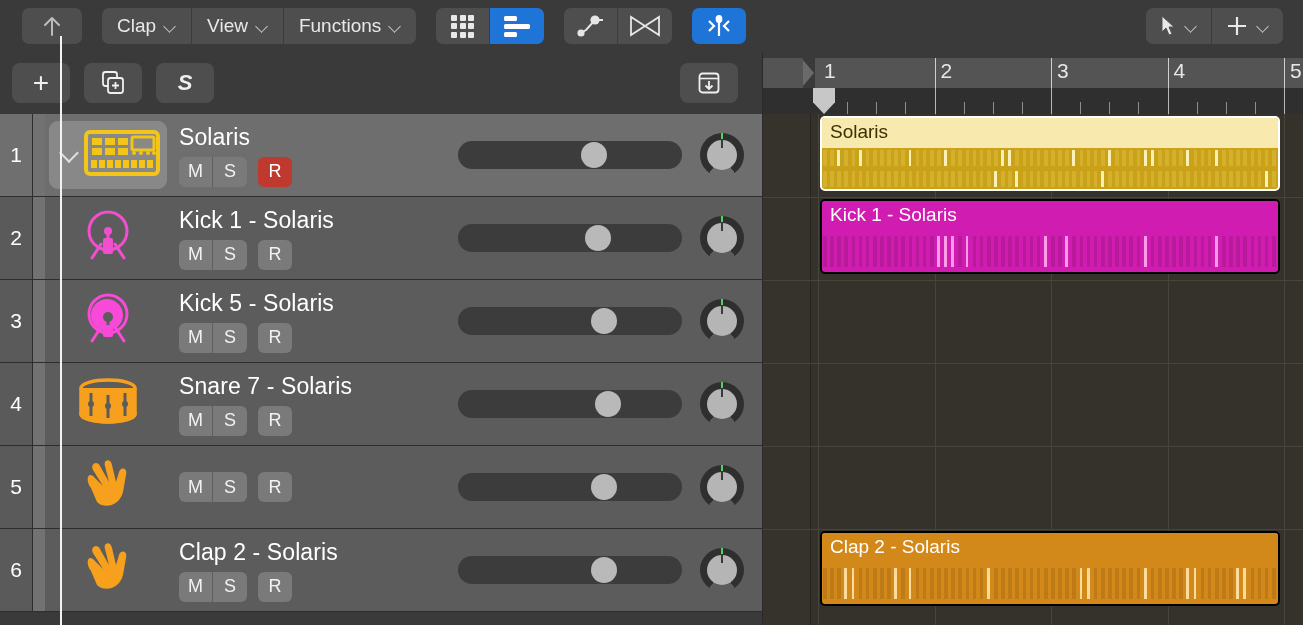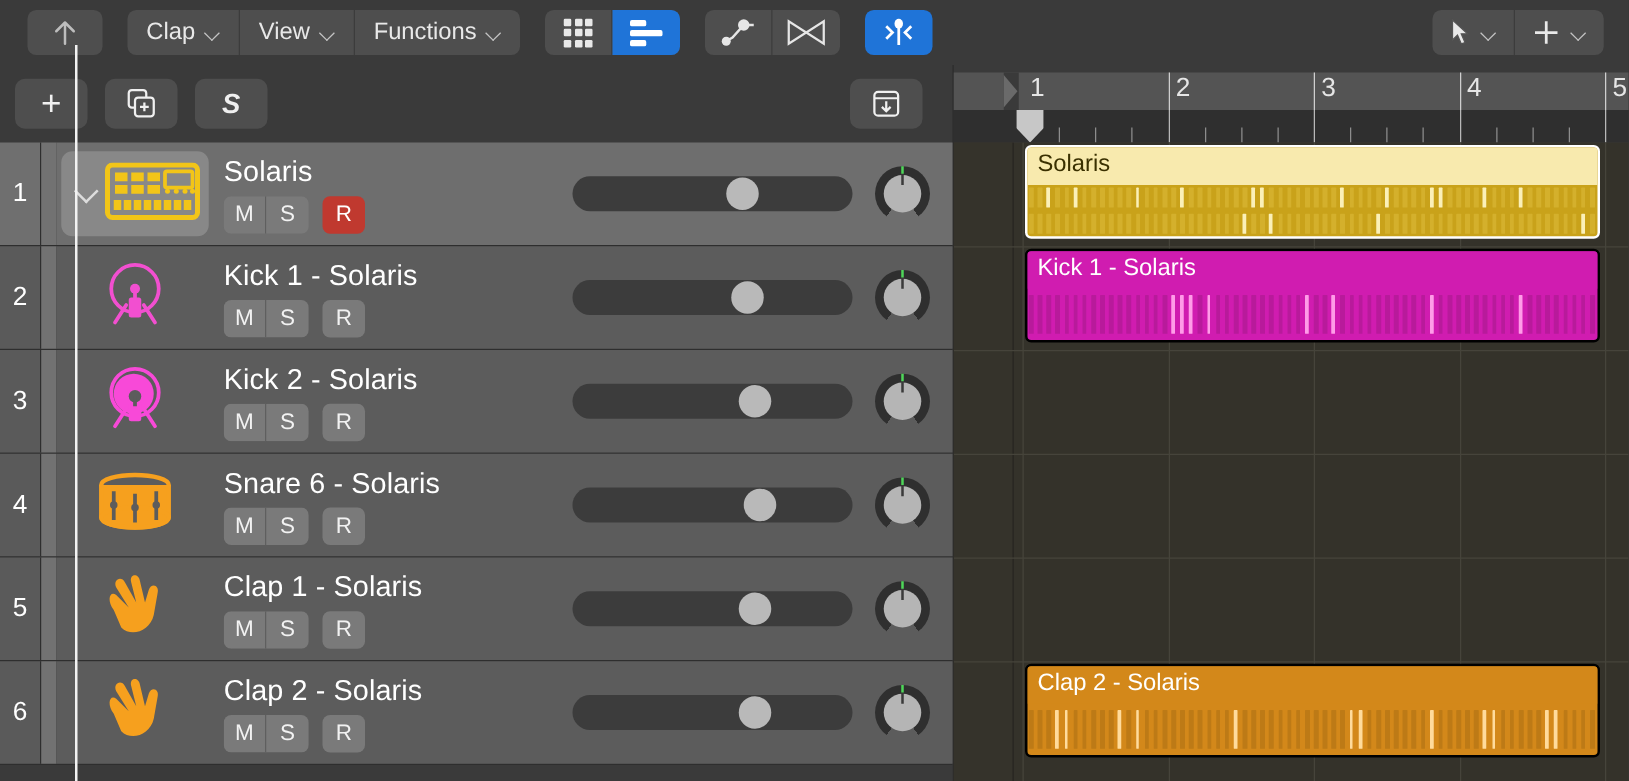--- a/index.html
+++ b/index.html
@@ -449,21 +449,21 @@
             <div><svg width="58" height="56" viewBox="0 0 58 56">
       <circle cx="29" cy="23" r="19" stroke="#f849d8" stroke-width="3" fill="none"></circle>
       <circle cx="28" cy="24" r="16" fill="#f849d8"></circle>
       <rect x="24" y="30" width="10" height="16" rx="2" fill="#f849d8"></rect>
       <circle cx="29" cy="26" r="5" fill="#5c5c5c"></circle>
                 <rect x="27.5" y="26" width="3" height="8" fill="#5c5c5c"></rect>
       <path d="M22 36 L13 50 M36 36 L45 50" stroke="#f849d8" stroke-width="3" stroke-linecap="round"></path>
               </svg></div>
           </div>
           <div class="tinfo">
-            <div class="tname">Kick 2 - Solaris</div>
+            <div class="tname">Kick 5 - Solaris</div>
             <div class="msr">
               <div class="msr-pair">
                 <div class="msr-btn">M</div>
                 <div class="msr-btn">S</div>
               </div>
               <div class="msr-btn single">R</div>
             </div>
           </div>
           <div class="fader">
             <div class="thumb" style="left: 132.66px;"></div>
@@ -485,21 +485,21 @@
       <ellipse cx="31" cy="12" rx="27" ry="8" stroke="#f6a01e" stroke-width="3.5" fill="none"></ellipse>
       <path d="M4 12 L4 38 A27 8 0 0 0 58 38 L58 12" stroke="#f6a01e" stroke-width="3.5" fill="#f6a01e"></path>
       <ellipse cx="31" cy="38" rx="27" ry="8" stroke="#f6a01e" stroke-width="3.5" fill="none"></ellipse>
       <path d="M14 17 L14 40 M31 19 L31 42 M48 17 L48 40" stroke="#5c5c5c" stroke-width="3"></path>
       <circle cx="14" cy="28" r="3" fill="#5c5c5c"></circle>
                 <circle cx="31" cy="30" r="3" fill="#5c5c5c"></circle>
                 <circle cx="48" cy="28" r="3" fill="#5c5c5c"></circle>
               </svg></div>
           </div>
           <div class="tinfo">
-            <div class="tname">Snare 6 - Solaris</div>
+            <div class="tname">Snare 7 - Solaris</div>
             <div class="msr">
               <div class="msr-pair">
                 <div class="msr-btn">M</div>
                 <div class="msr-btn">S</div>
               </div>
               <div class="msr-btn single">R</div>
             </div>
           </div>
           <div class="fader">
             <div class="thumb" style="left: 136.62px;"></div>
@@ -515,21 +515,20 @@
       <div class="trow child">
         <div class="tnum">5</div>
         <div class="groupbar"></div>
         <div class="tbody">
           <div class="icon-chip">
             <div><svg width="58" height="54" viewBox="0 0 58 54">
     <path d="M12 30 C6 22 9 14 14 18 L24 28 L14 12 C11 6 18 2 21 8 L30 24 L26 8 C24 1 32 0 33 7 L37 24 L40 14 C42 8 49 10 47 17 L44 34 C41 47 26 52 18 44 Z" fill="#f6a01e"></path>
               </svg></div>
           </div>
           <div class="tinfo">
-            <div class="tname">Clap 1 - Solaris</div>
             <div class="msr">
               <div class="msr-pair">
                 <div class="msr-btn">M</div>
                 <div class="msr-btn">S</div>
               </div>
               <div class="msr-btn single">R</div>
             </div>
           </div>
           <div class="fader">
             <div class="thumb" style="left: 132.66px;"></div>

